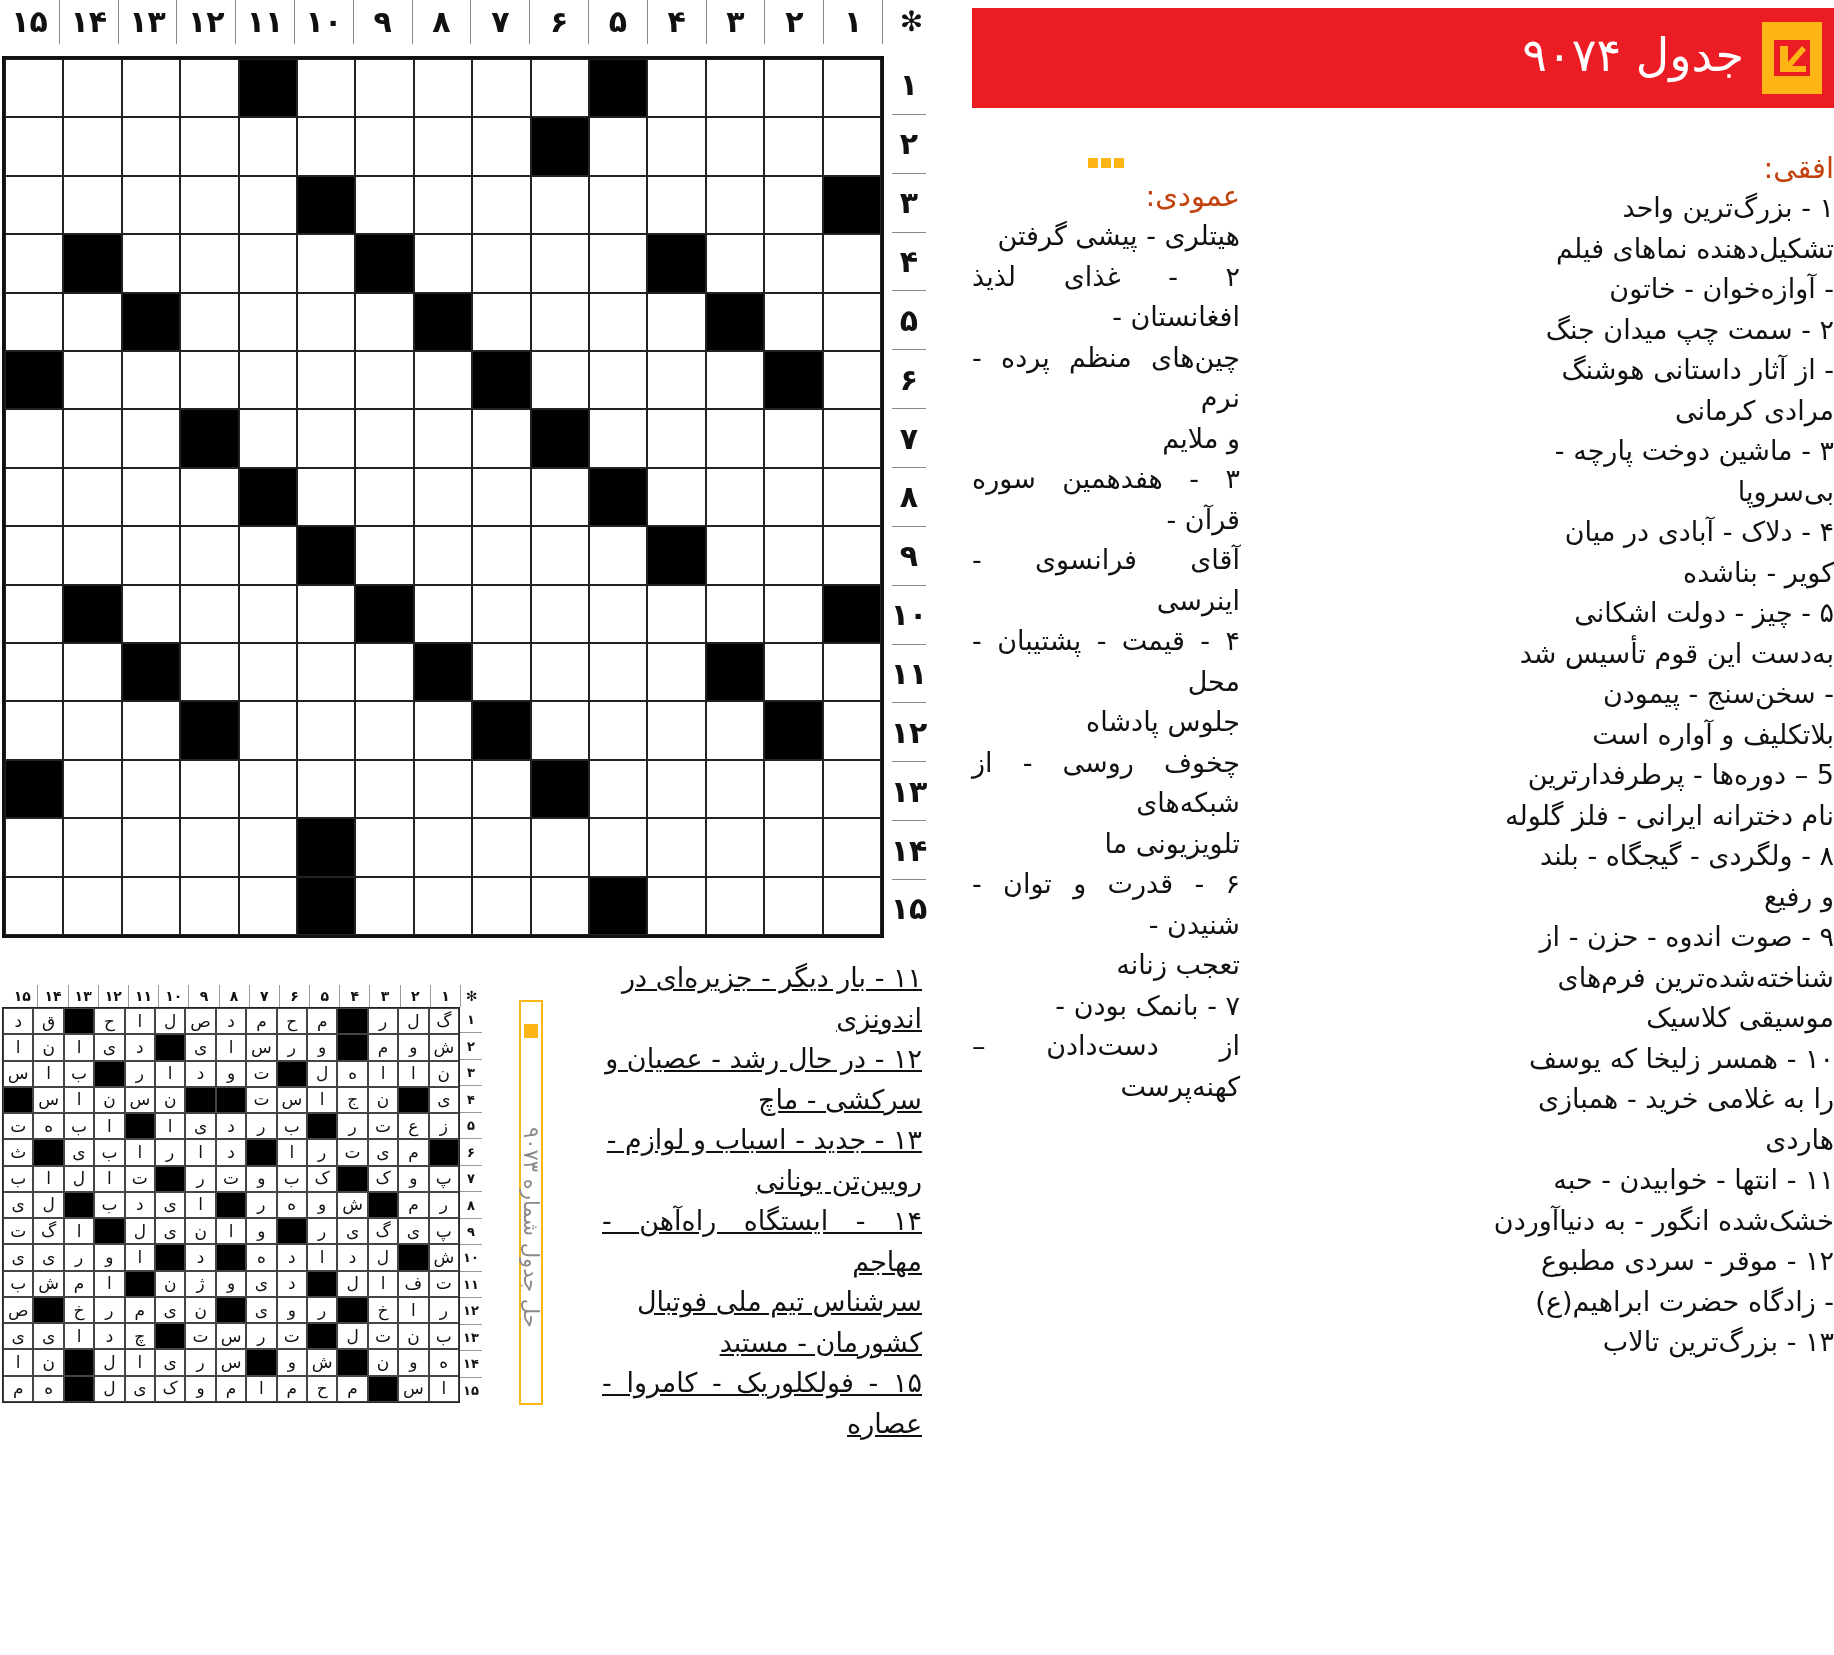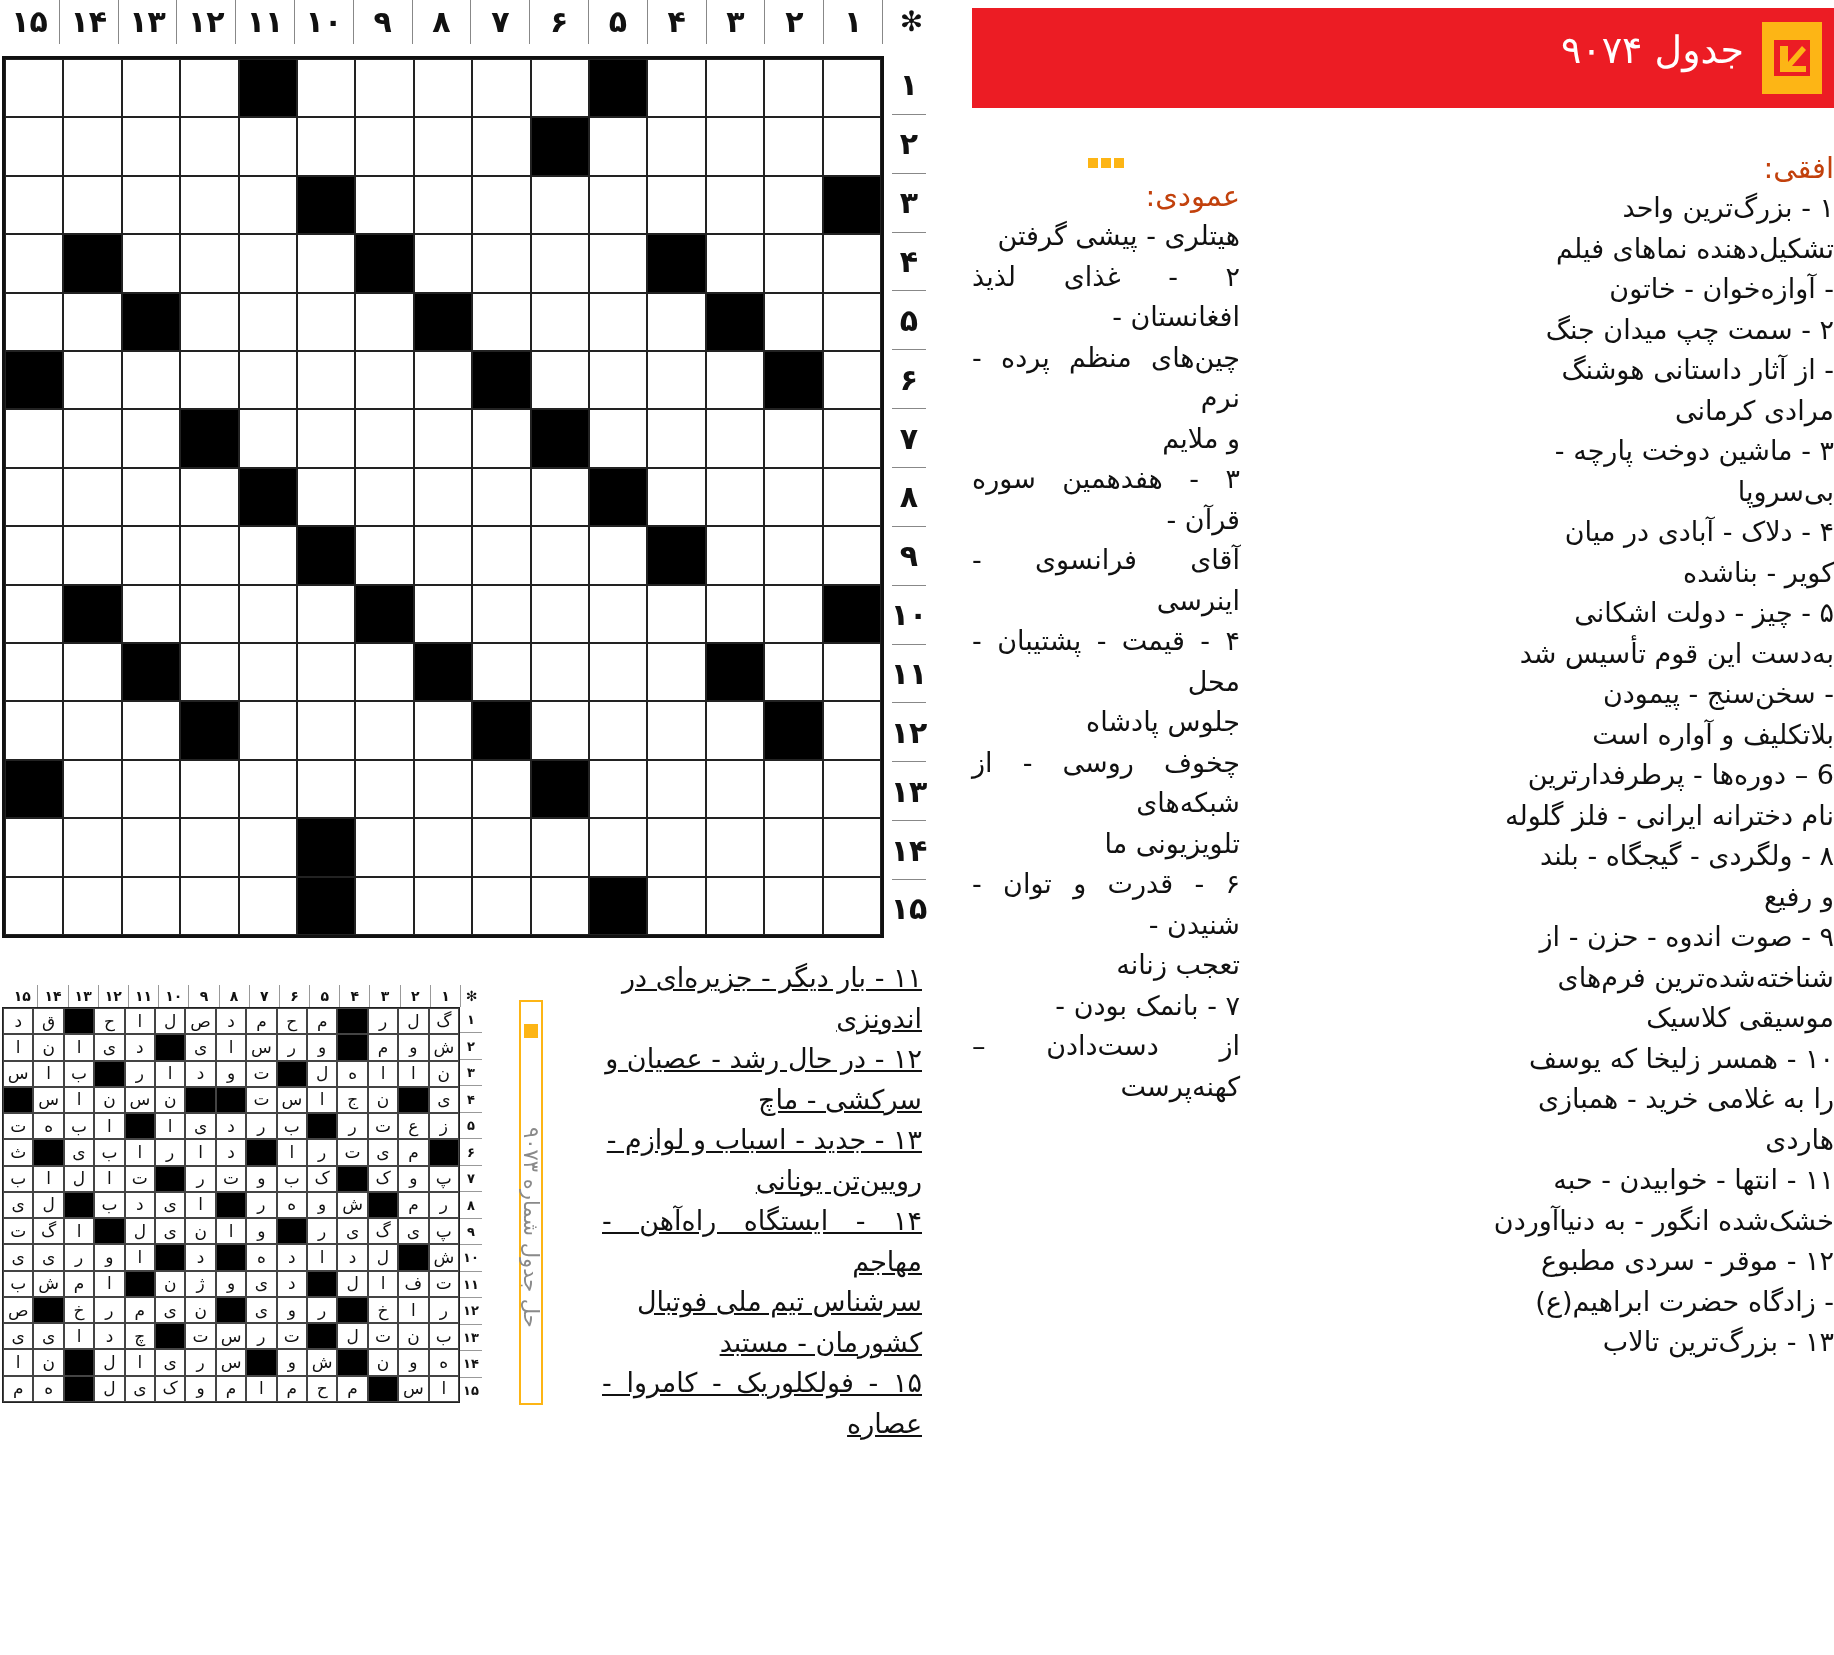--- a/index.html
+++ b/index.html
@@ -3,21 +3,21 @@
 <meta charset="utf-8">
 <style>
   * { box-sizing: border-box; margin: 0; padding: 0; }
   html, body { width: 1834px; height: 1655px; background: #fff; overflow: hidden; }
   body { position: relative; font-family: "DejaVu Sans", sans-serif; color: #111; }
 
   
   .banner { position: absolute; left: 972px; top: 8px; width: 862px; height: 100px; background: #ec1c24; }
   .banner-logo { position: absolute; right: 12px; top: 14px; width: 60px; height: 72px; background: #fdb515; display: flex; align-items: center; justify-content: center; }
   .banner-logo svg { width: 40px; height: 40px; }
-  .banner-title { position: absolute; right: 90px; top: 20px; direction: rtl; color: #fff; font-size: 38px; font-family: "DejaVu Serif", serif; }
+  .banner-title { position: absolute; right: 90px; top: 20px; direction: rtl; color: #fff; font-size: 46px; font-family: "DejaVu Serif", serif; }
 
   
   .col-headers { position: absolute; left: 0; top: 0; width: 940px; height: 44px; direction: rtl; display: flex; }
   .col-h { width: 58.8px; text-align: center; font-weight: bold; font-size: 30px; line-height: 44px; border-left: 1px solid #888; }
   .col-h.star { width: 58px; border-left: 1px solid #888; font-size: 28px; }
   .col-h:last-child { border-left: none; }
 
   
   .main-grid { position: absolute; left: 2px; top: 56px; width: 882px; height: 882px; border: 3px solid #111; direction: rtl; display: grid; grid-template-columns: repeat(15, 1fr); grid-template-rows: repeat(15, 1fr); }
   .cell { border: 1.5px solid #222; background: #fff; }
@@ -342,21 +342,21 @@
       <span class="clue-line">- از آثار داستانی هوشنگ</span>
       <span class="clue-line">مرادی کرمانی</span>
       <span class="clue-line">۳ - ماشین دوخت پارچه -</span>
       <span class="clue-line">بی‌سروپا</span>
       <span class="clue-line">۴ - دلاک - آبادی در میان</span>
       <span class="clue-line">کویر - بناشده</span>
       <span class="clue-line">۵ - چیز - دولت اشکانی</span>
       <span class="clue-line">به‌دست این قوم تأسیس شد</span>
       <span class="clue-line">- سخن‌سنج - پیمودن</span>
       <span class="clue-line">بلاتکلیف و آواره است</span>
-      <span class="clue-line">6 – دوره‌ها - پرطرفدارترین</span>
+      <span class="clue-line">5 – دوره‌ها - پرطرفدارترین</span>
       <span class="clue-line">نام دخترانه ایرانی - فلز گلوله</span>
       <span class="clue-line">۸ - ولگردی - گیجگاه - بلند</span>
       <span class="clue-line">و رفیع</span>
       <span class="clue-line">۹ - صوت اندوه - حزن - از</span>
       <span class="clue-line">شناخته‌شده‌ترین فرم‌های</span>
       <span class="clue-line">موسیقی کلاسیک</span>
       <span class="clue-line">۱۰ - همسر زلیخا که یوسف</span>
       <span class="clue-line">را به غلامی خرید - همبازی</span>
       <span class="clue-line">هاردی</span>
       <span class="clue-line">۱۱ - انتها - خوابیدن - حبه</span>

